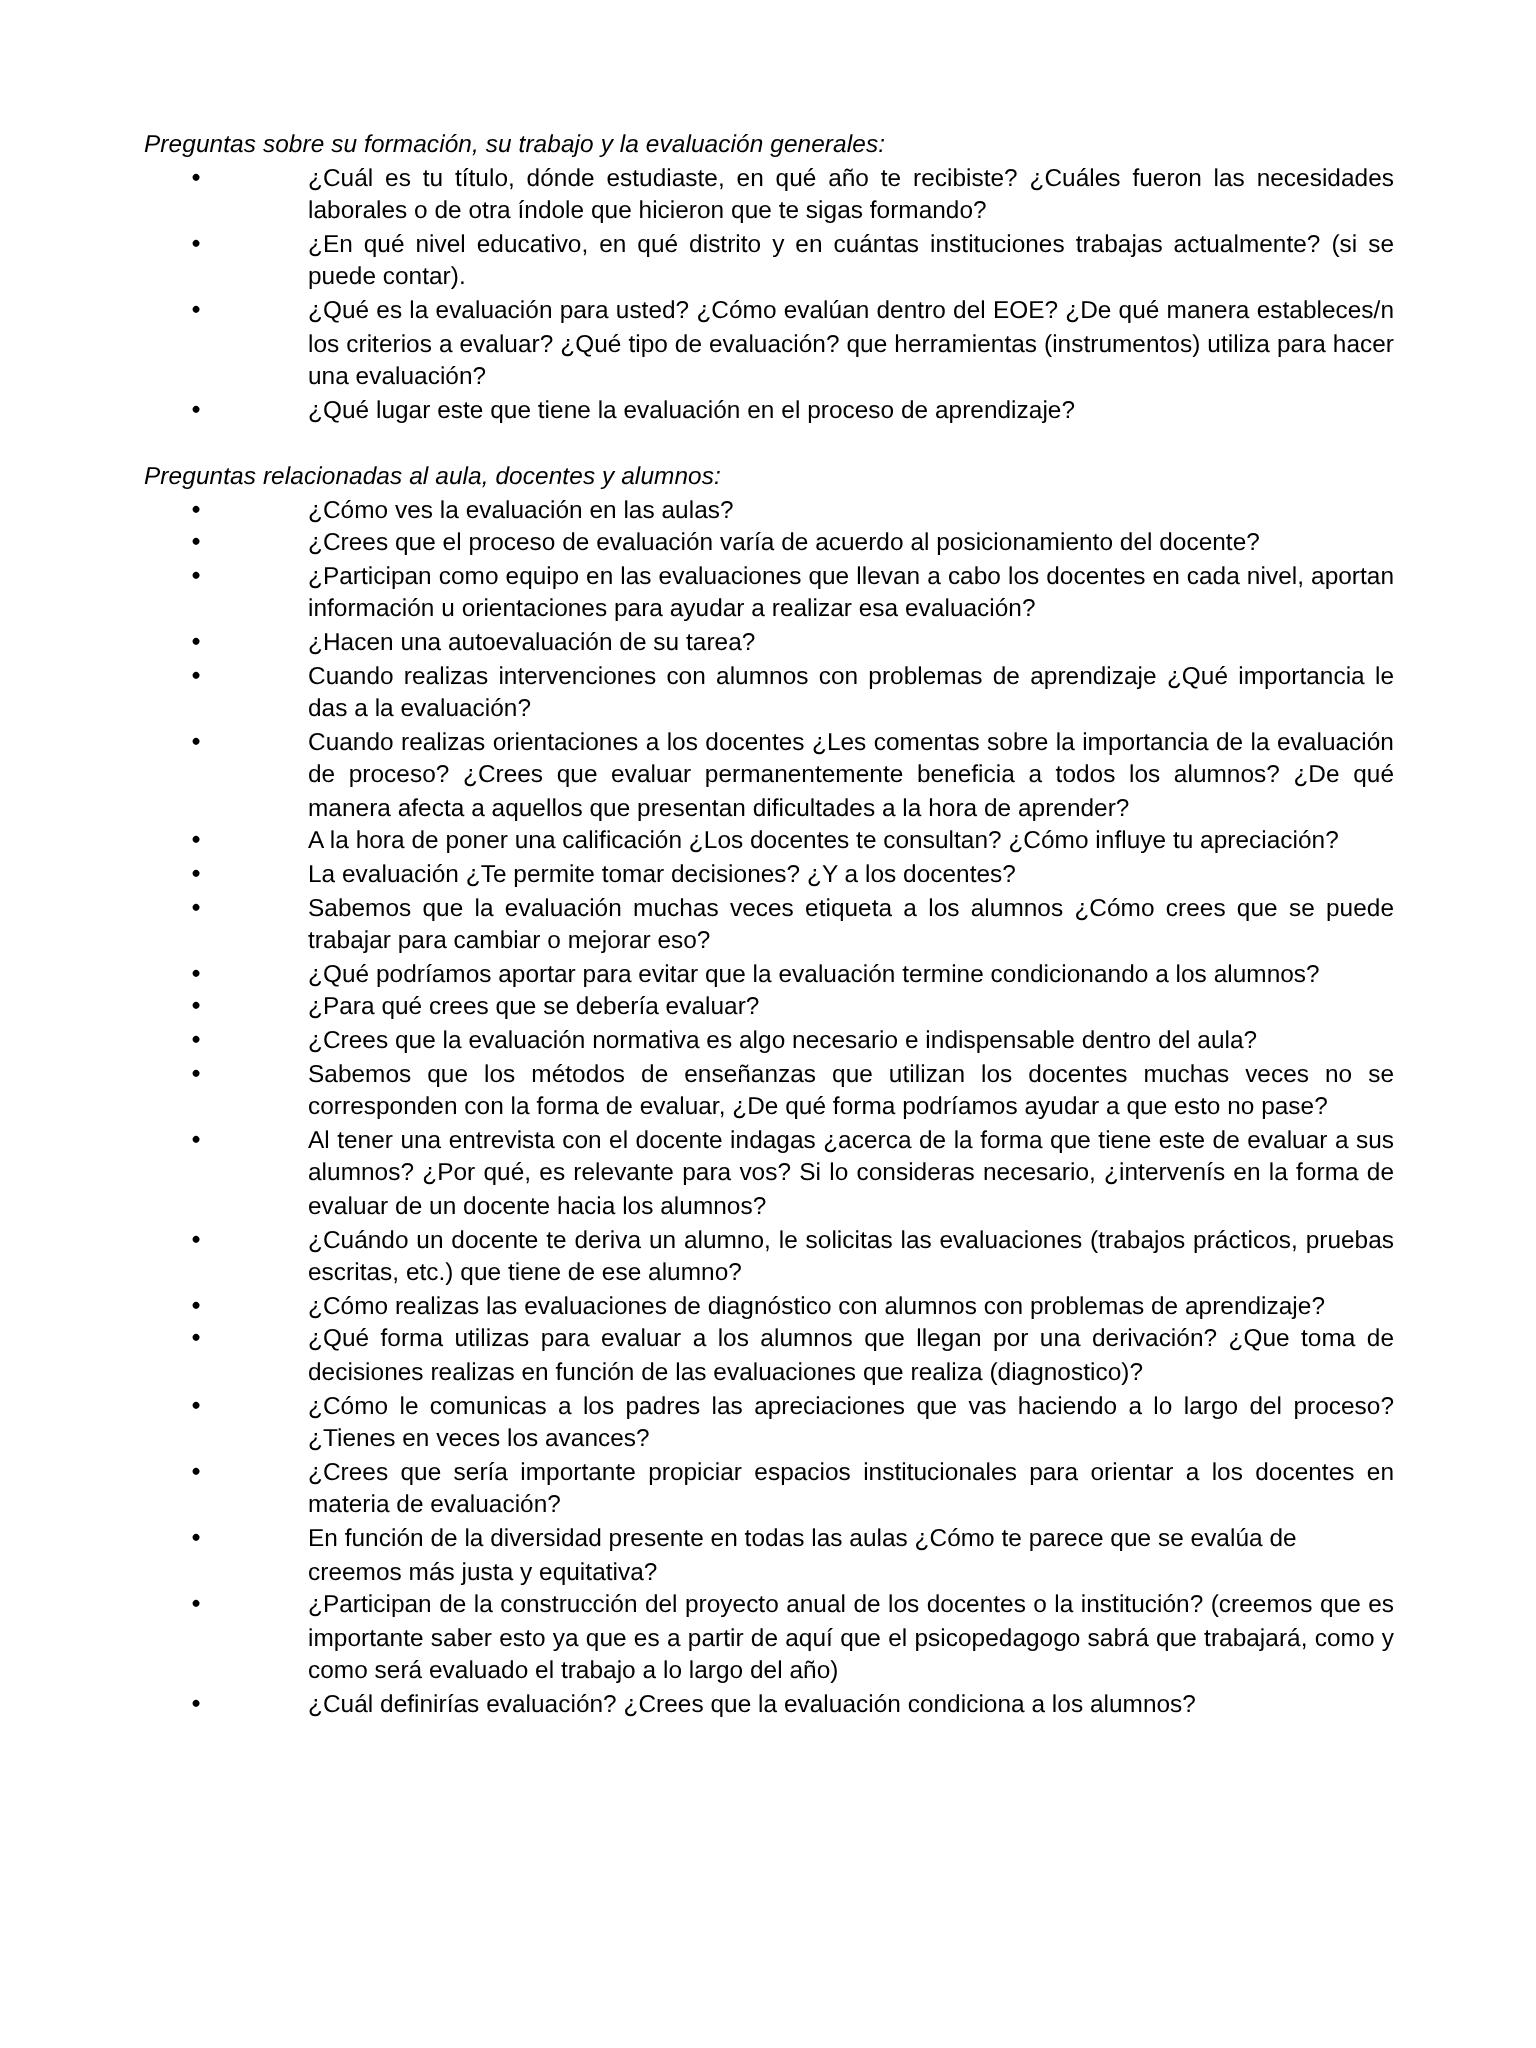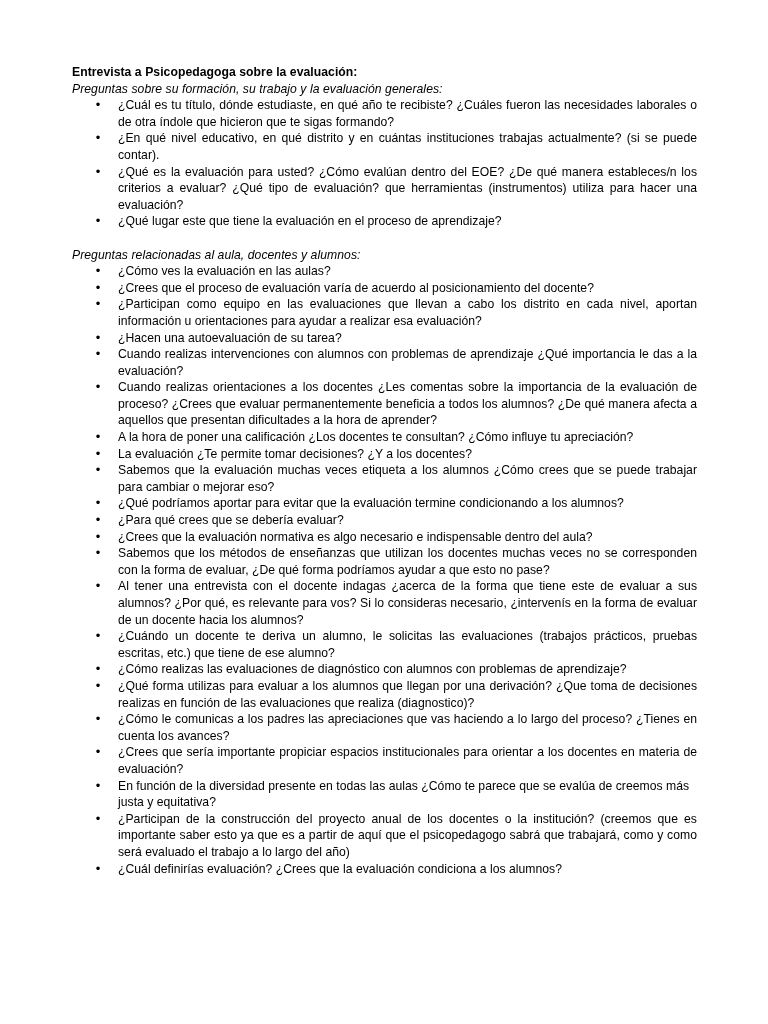--- a/index.html
+++ b/index.html
@@ -63,28 +63,28 @@
     position: absolute;
     left: 21px;
     top: 0;
     width: 10px;
     line-height: 16.6px;
     font-size: 13px;
     text-align: center;
   }
   .q-text {
     display: block;
+    margin-left: 36px;
   }
 </style>
 </head>
 <body>
 
 <div class="page">
 
-  <h1 class="doc-title">Entrevista a Psicopedagoga sobre la evaluación:</h1>
 
   <p class="section-head">Preguntas sobre su formación, su trabajo y la evaluación generales:</p>
 
   <ul class="q-list">
     <li class="q-item">
       <span class="q-bullet">•</span>
       <span class="q-text">¿Cuál es tu título, dónde estudiaste, en qué año te recibiste? ¿Cuáles fueron las necesidades laborales o de otra índole que hicieron que te sigas formando?</span>
     </li>
     <li class="q-item">
       <span class="q-bullet">•</span>
@@ -106,21 +106,21 @@
     <li class="q-item nojust">
       <span class="q-bullet">•</span>
       <span class="q-text">¿Cómo ves la evaluación en las aulas?</span>
     </li>
     <li class="q-item nojust">
       <span class="q-bullet">•</span>
       <span class="q-text">¿Crees que el proceso de evaluación varía de acuerdo al posicionamiento del docente?</span>
     </li>
     <li class="q-item">
       <span class="q-bullet">•</span>
-      <span class="q-text">¿Participan como equipo en las evaluaciones que llevan a cabo los distrito en cada nivel, aportan información u orientaciones para ayudar a realizar esa evaluación?</span>
+      <span class="q-text">¿Participan como equipo en las evaluaciones que llevan a cabo los docentes en cada nivel, aportan información u orientaciones para ayudar a realizar esa evaluación?</span>
     </li>
     <li class="q-item nojust">
       <span class="q-bullet">•</span>
       <span class="q-text">¿Hacen una autoevaluación de su tarea?</span>
     </li>
     <li class="q-item">
       <span class="q-bullet">•</span>
       <span class="q-text">Cuando realizas intervenciones con alumnos con problemas de aprendizaje ¿Qué importancia le das a la evaluación?</span>
     </li>
     <li class="q-item">
@@ -170,21 +170,21 @@
     <li class="q-item">
       <span class="q-bullet">•</span>
       <span class="q-text">¿Cómo realizas las evaluaciones de diagnóstico con alumnos con problemas de aprendizaje?</span>
     </li>
     <li class="q-item">
       <span class="q-bullet">•</span>
       <span class="q-text">¿Qué forma utilizas para evaluar a los alumnos que llegan por una derivación? ¿Que toma de decisiones realizas en función de las evaluaciones que realiza (diagnostico)?</span>
     </li>
     <li class="q-item">
       <span class="q-bullet">•</span>
-      <span class="q-text">¿Cómo le comunicas a los padres las apreciaciones que vas haciendo a lo largo del proceso? ¿Tienes en cuenta los avances?</span>
+      <span class="q-text">¿Cómo le comunicas a los padres las apreciaciones que vas haciendo a lo largo del proceso? ¿Tienes en veces los avances?</span>
     </li>
     <li class="q-item">
       <span class="q-bullet">•</span>
       <span class="q-text">¿Crees que sería importante propiciar espacios institucionales para orientar a los docentes en materia de evaluación?</span>
     </li>
     <li class="q-item nojust">
       <span class="q-bullet">•</span>
       <span class="q-text">En función de la diversidad presente en todas las aulas ¿Cómo te parece que se evalúa de creemos más justa y equitativa?</span>
     </li>
     <li class="q-item">

